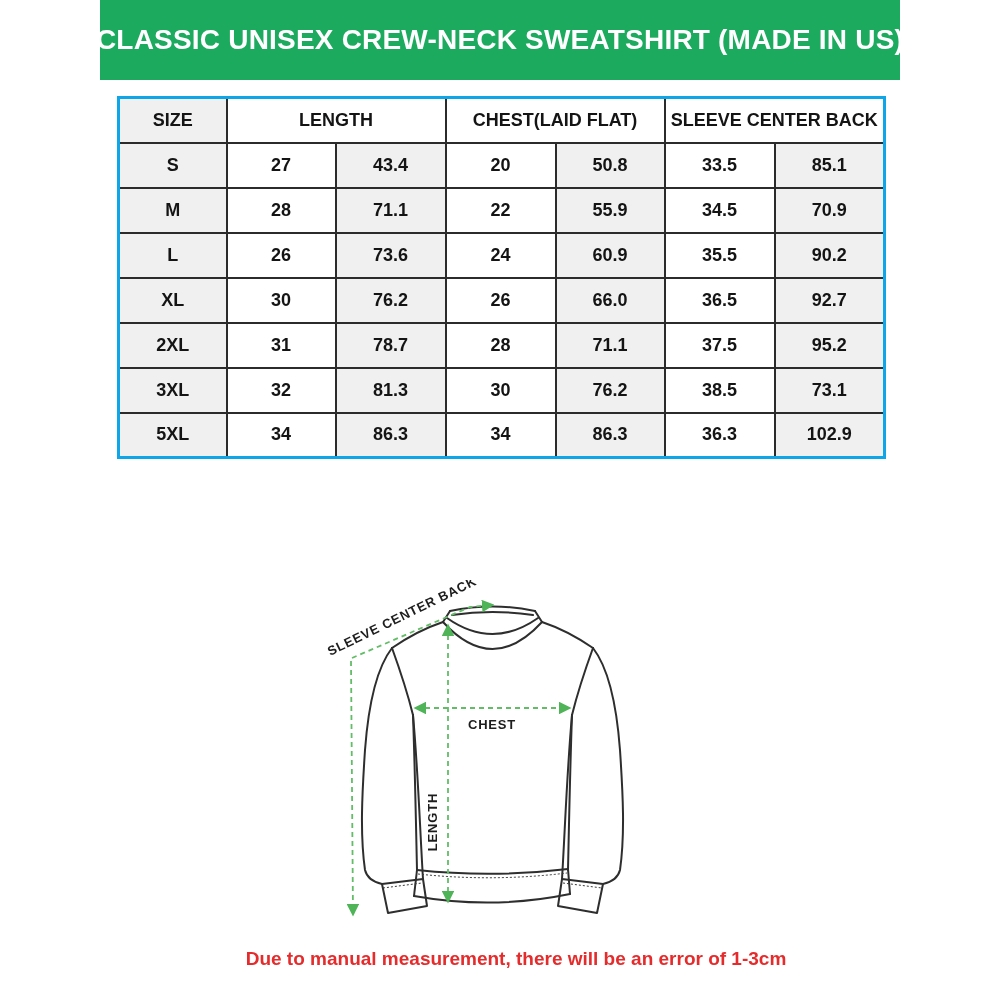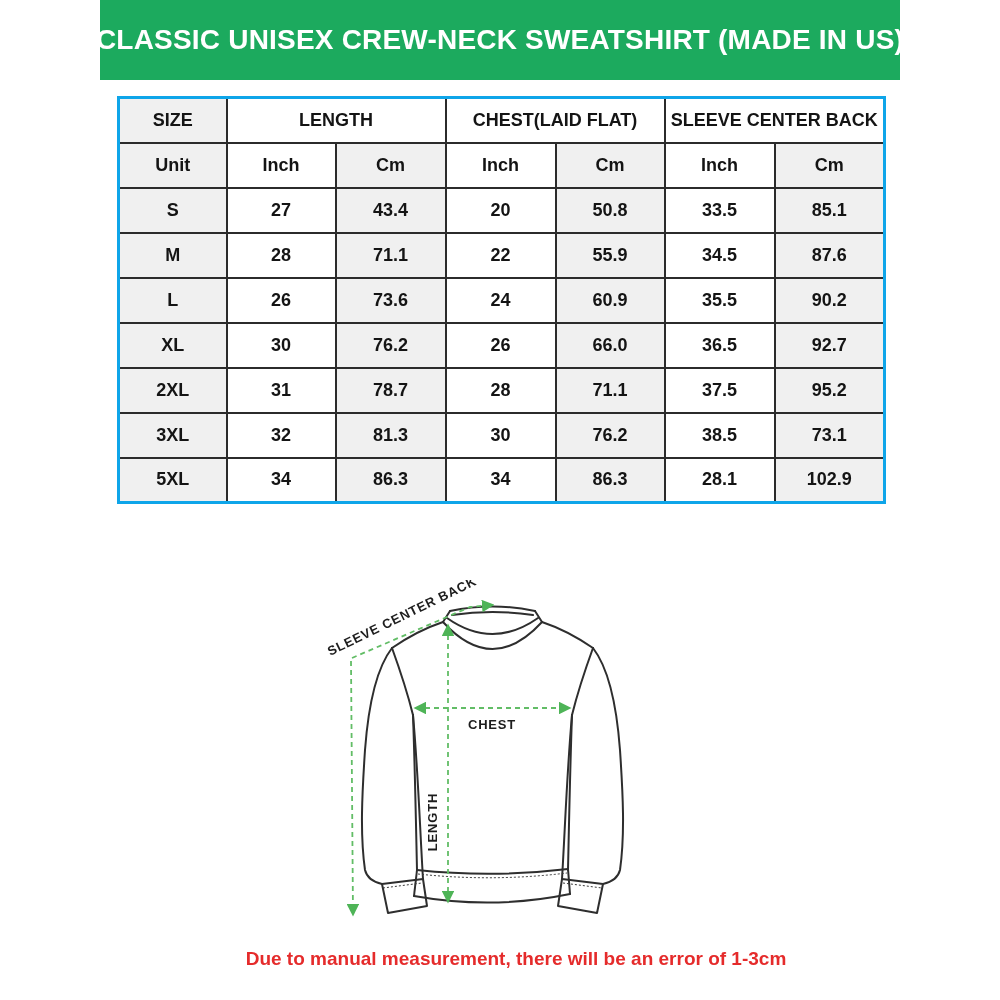--- a/index.html
+++ b/index.html
@@ -47,45 +47,36 @@
         <col style="width:110px">
     </colgroup>
     <tbody>
         <tr>
       <th class="g">SIZE</th>
       <th colspan="2">LENGTH</th>
       <th colspan="2">CHEST(LAID FLAT)</th>
       <th colspan="2">SLEEVE CENTER BACK</th>
     </tr>
     <tr>
-      <td class="g">Unit</td>
-      <td>Inch</td>
-      <td class="g">Cm</td>
-      <td>Inch</td>
-      <td class="g">Cm</td>
-      <td>Inch</td>
-      <td class="g">Cm</td>
-    </tr>
-    <tr>
       <td class="g">S</td>
       <td>27</td>
       <td class="g">43.4</td>
       <td>20</td>
       <td class="g">50.8</td>
       <td>33.5</td>
       <td class="g">85.1</td>
     </tr>
     <tr>
       <td class="g">M</td>
       <td>28</td>
       <td class="g">71.1</td>
       <td>22</td>
       <td class="g">55.9</td>
       <td>34.5</td>
-      <td class="g">87.6</td>
+      <td class="g">70.9</td>
     </tr>
     <tr>
       <td class="g">L</td>
       <td>26</td>
       <td class="g">73.6</td>
       <td>24</td>
       <td class="g">60.9</td>
       <td>35.5</td>
       <td class="g">90.2</td>
     </tr>
@@ -115,21 +106,21 @@
       <td class="g">76.2</td>
       <td>38.5</td>
       <td class="g">73.1</td>
     </tr>
     <tr>
       <td class="g">5XL</td>
       <td>34</td>
       <td class="g">86.3</td>
       <td>34</td>
       <td class="g">86.3</td>
-      <td>28.1</td>
+      <td>36.3</td>
       <td class="g">102.9</td>
     </tr>
   </tbody>
     </table>
 
   <svg class="diagram" width="345" height="350" viewBox="0 0 345 350" xmlns="http://www.w3.org/2000/svg">
     <defs>
       <marker id="ah" viewBox="0 0 10 10" refX="8" refY="5" markerWidth="7" markerHeight="7" orient="auto-start-reverse">
         <path d="M0,0 L10,5 L0,10 Z" fill="#4eb457"></path>
       </marker>

